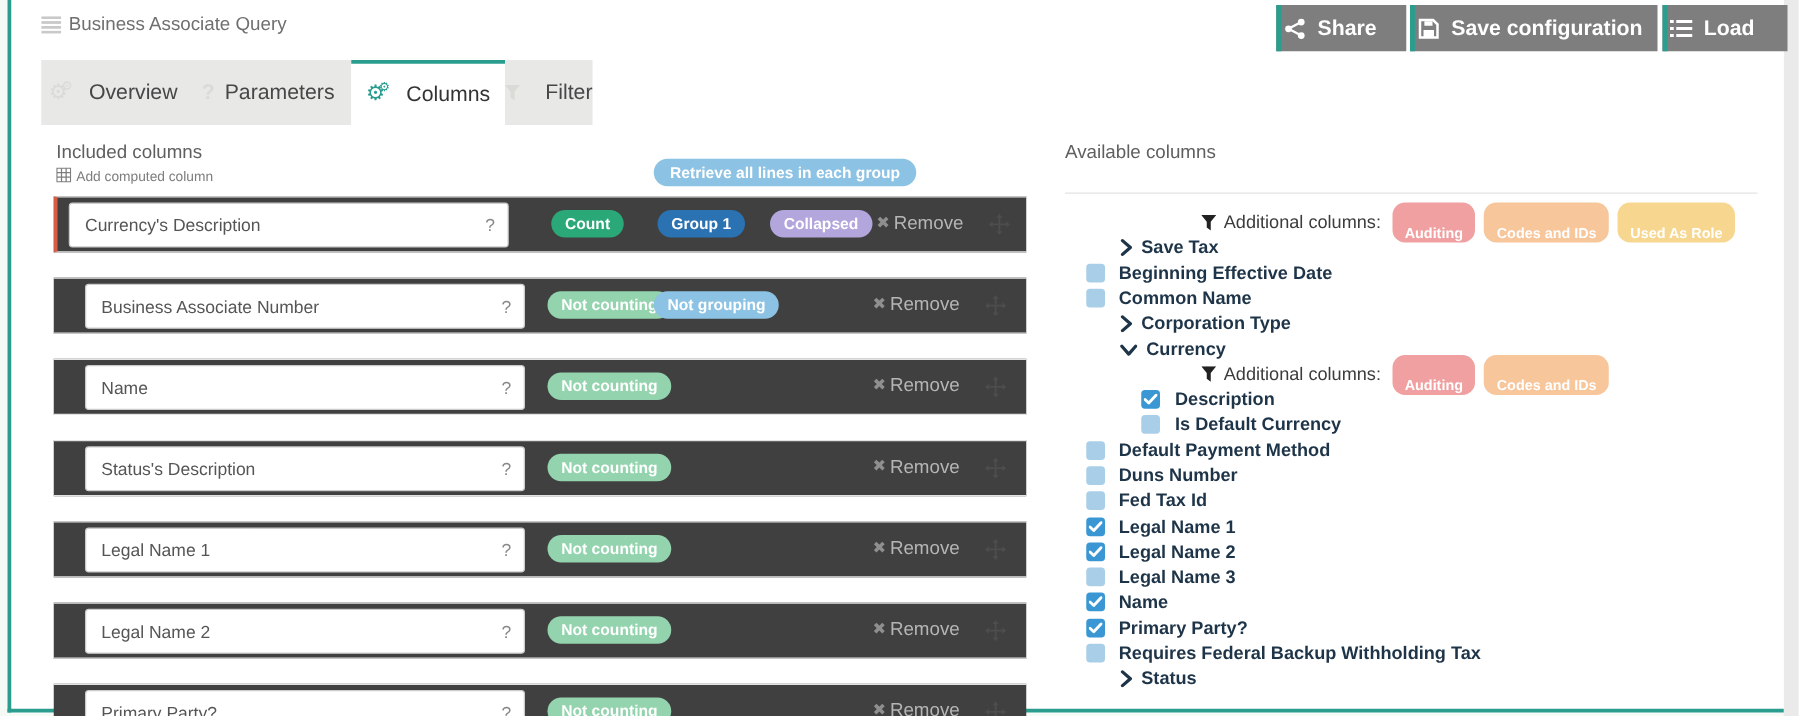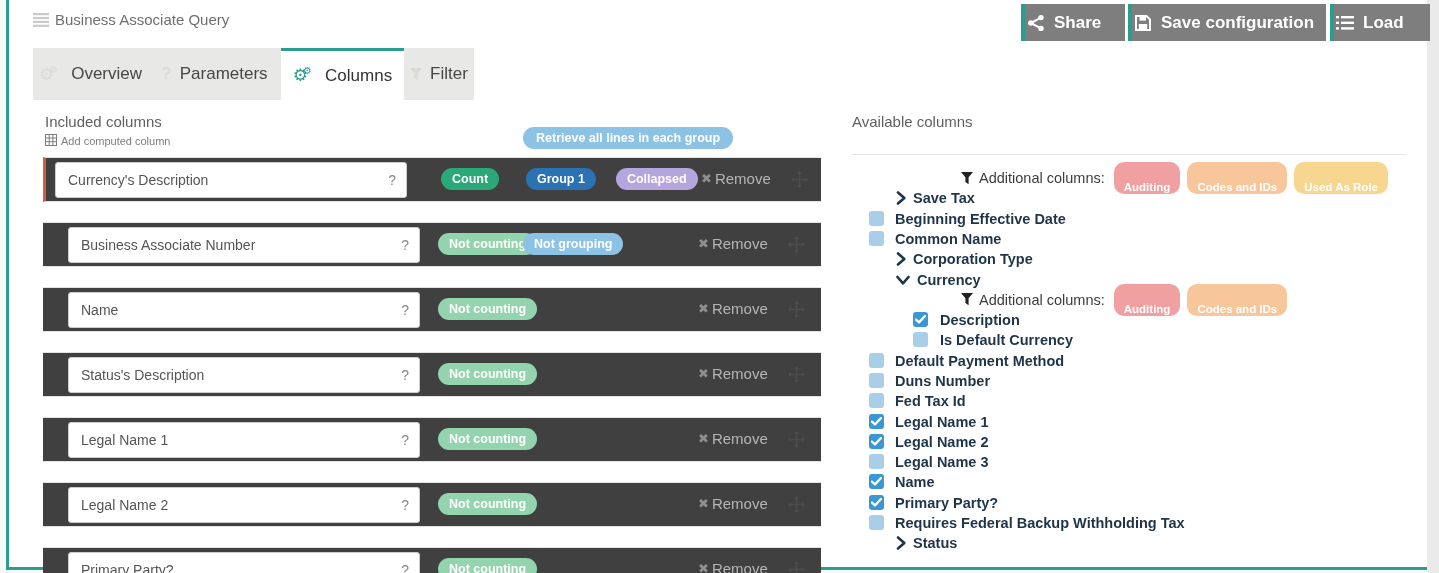--- a/index.html
+++ b/index.html
@@ -128,21 +128,21 @@
         <span>Overview</span>
       </div>
       <div class="tab" style="width: 133px;">
         <span class="qfaint">?</span>
         <span>Parameters</span>
       </div>
       <div class="tab active" style="width: 123px;">
         <span class="gearwrap uicon teal"><span class="g1">⚙</span><span class="g2">⚙</span></span>
         <span>Columns</span>
       </div>
-      <div class="tab" style="width: 70px;">
+      <div class="tab" style="width: 70px; justify-content: space-between;">
         <span style="line-height: 0;"><svg width="12" height="13" viewBox="0 0 12 13">
             <path d="M0 0 h12 L7.6 5.3 v7 L4.4 9.9 V5.3 Z" fill="#dadad6"></path>
           </svg></span>
         <span>Filter</span>
       </div>
     </div>
 
   <div class="inc-title">Included columns</div>
   <div class="add-link">
     <span>

